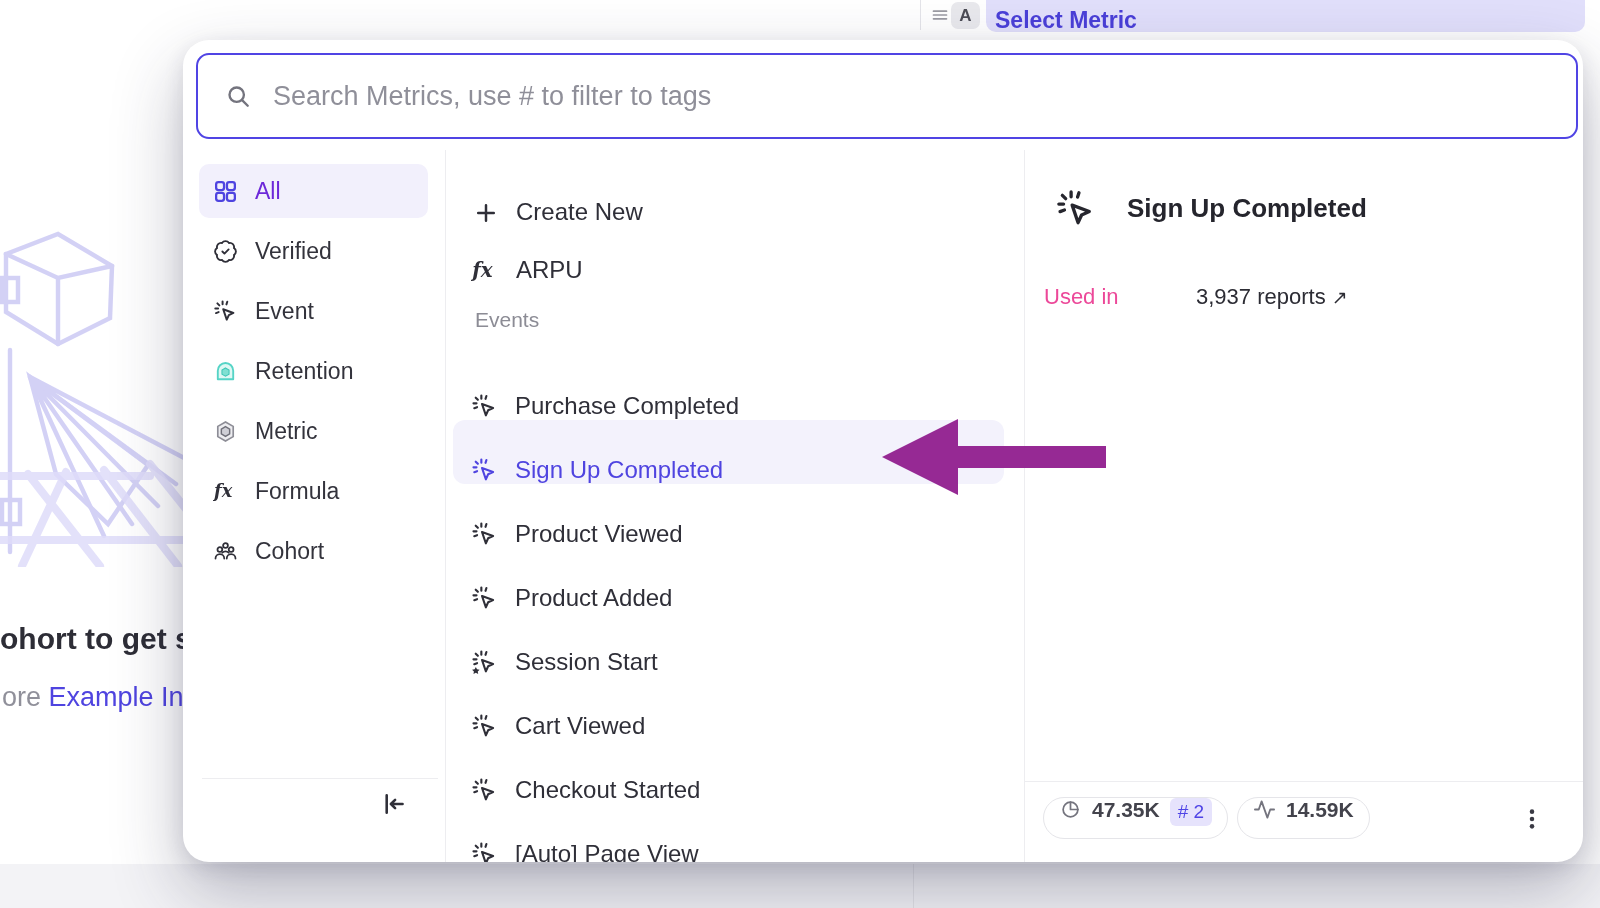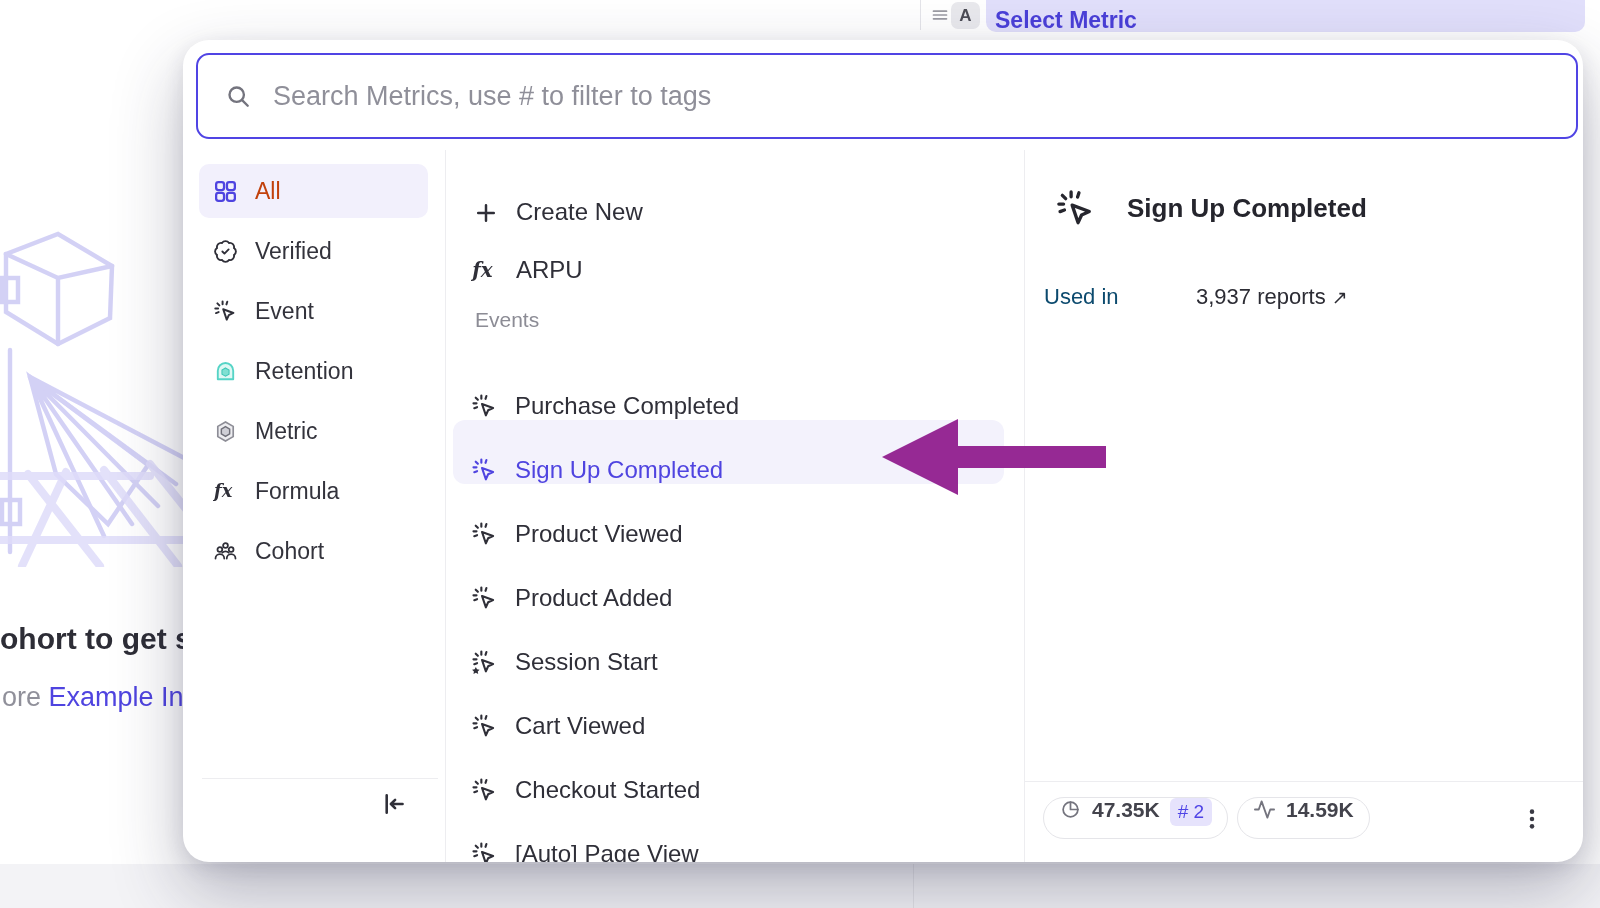--- a/index.html
+++ b/index.html
@@ -29,40 +29,40 @@
   .search-field .icon{width:27px;height:27px;color:#74747e;flex:none}
   .search-field input{flex:1;border:none;outline:none;font-size:27px;color:#3a3a44;font-family:inherit;background:transparent;height:100%}
   .search-field input::placeholder{color:#8f8f99}
 
   .divider-v{position:absolute;top:110px;bottom:0;width:1px;background:#ededf0}
   #div1{left:262px}#div2{left:841px}
 
   .sidebar{position:absolute;left:16px;top:124px;width:229px}
   .side-item{height:54px;margin-bottom:6px;display:flex;align-items:center;padding-left:14px;gap:17px;font-size:23px;font-weight:500;color:#33333c;border-radius:10px;cursor:pointer}
   .side-item .icon{width:25px;height:25px;color:#2f2f38;flex:none}
-  .side-item.sel{background:#f2f0fc;color:#c2410c}
+  .side-item.sel{background:#f2f0fc;color:#6d28d9}
   .side-item.sel .icon{color:#4f44e0}
   .side-divider{position:absolute;left:19px;top:738px;width:236px;height:1px;background:#ededf0}
   .collapse-btn{position:absolute;left:196px;top:750px;width:32px;height:32px;color:#2f2f38;cursor:pointer}
   .collapse-btn .icon{width:28px;height:28px}
 
   .list{position:absolute;left:270px;top:128px;width:551px}
   .row{display:flex;align-items:flex-end;gap:17px;font-size:24px;font-weight:500;color:#2f2f38;cursor:pointer}
   .row .icon{flex:none;color:#2f2f38}
   .row-create{height:58px;padding-left:20px}.row-create .icon{width:26px;height:26px}
   .row-arpu{height:58px;padding-left:18px}.row-arpu .icon{width:28px;height:28px}
   .section-h{height:72px;display:flex;align-items:center;padding-left:22px;font-size:21px;color:#8c8c95}
   .event-row{height:64px;padding-left:18px;border-radius:12px}
   .event-row .icon{width:27px;height:27px}
   .event-row.sel{background:#f3f2fc;color:#4f44e0}
   .event-row.sel .icon{color:#4f44e0}
 
   .detail-icon{position:absolute;left:872px;top:148px;width:42px;height:42px;color:#26262e}
   .detail-title{position:absolute;left:944px;top:153px;font-size:26px;font-weight:700;color:#25252d}
-  .used-label{position:absolute;left:861px;top:244px;font-size:22px;color:#0c4a6e}
+  .used-label{position:absolute;left:861px;top:244px;font-size:22px;color:#ec4899}
   .used-value{position:absolute;left:1013px;top:244px;font-size:22px;color:#2c2c34;cursor:pointer}
   .used-value .ne{font-size:19px;margin-left:6px}
   .detail-divider{position:absolute;left:841px;top:741px;width:559px;height:1px;background:#ededf0}
   .pill{position:absolute;top:757px;height:42px;border:1px solid #e5e5e9;border-radius:21px;background:#fff;display:flex;align-items:flex-start;gap:10px;padding:0 15px;cursor:pointer}
   #pill1{left:860px}#pill2{left:1054px}
   .pill .icon{width:23px;height:23px;color:#74747e;flex:none}
   .pill .val{font-size:21px;font-weight:600;color:#43434c}
   .chip{background:#e6e3fc;color:#4f44e6;border-radius:6px;padding:3px 8px;font-size:19px;font-weight:500}
   .kebab-btn{position:absolute;left:1336px;top:766px;width:28px;height:28px;color:#3a3a44;cursor:pointer}
   .kebab-btn .icon{width:26px;height:26px}

